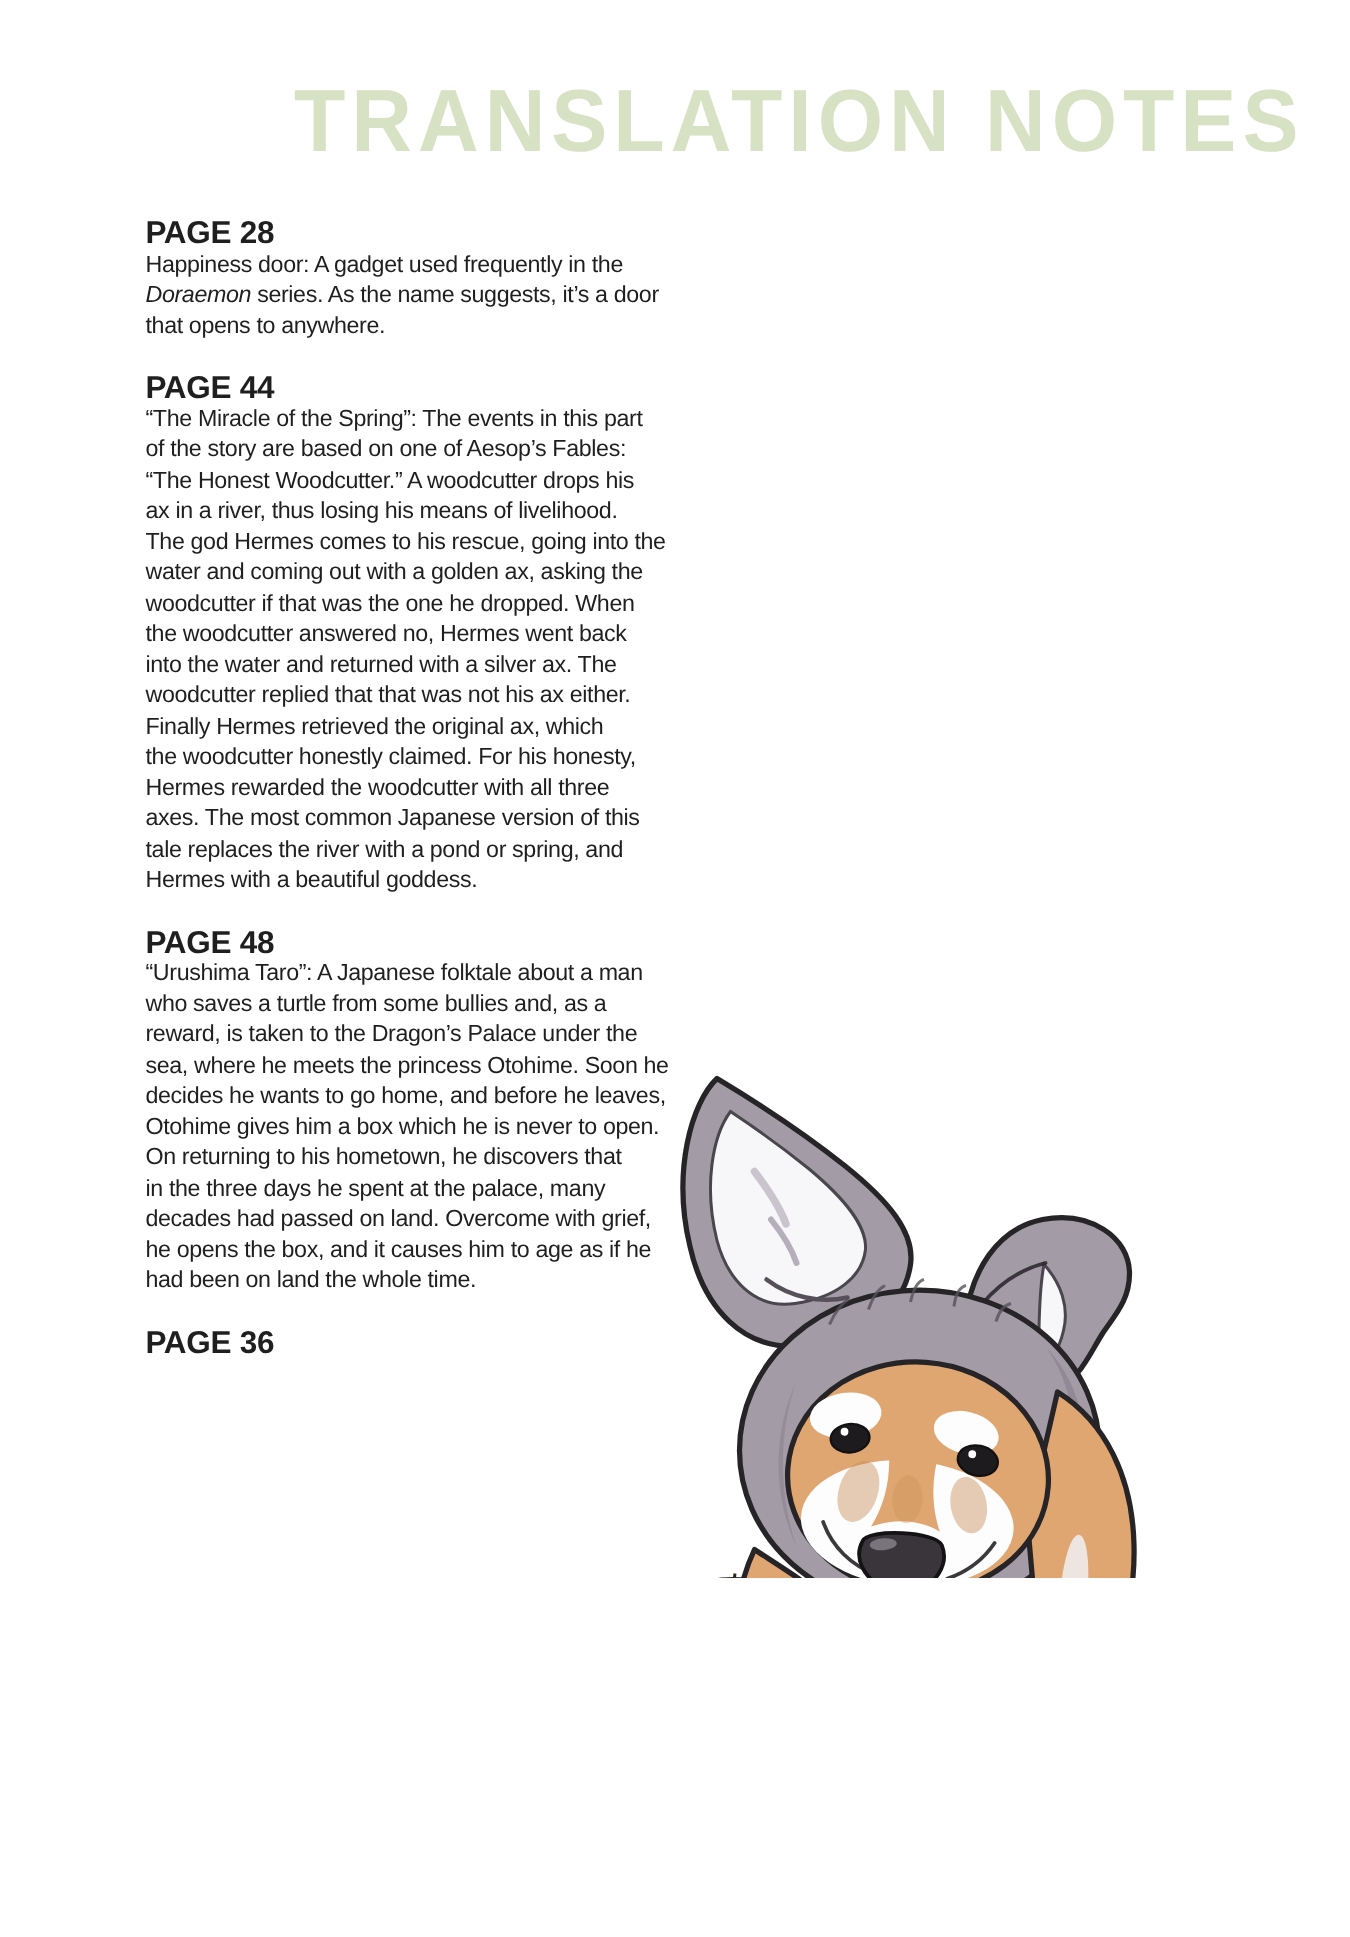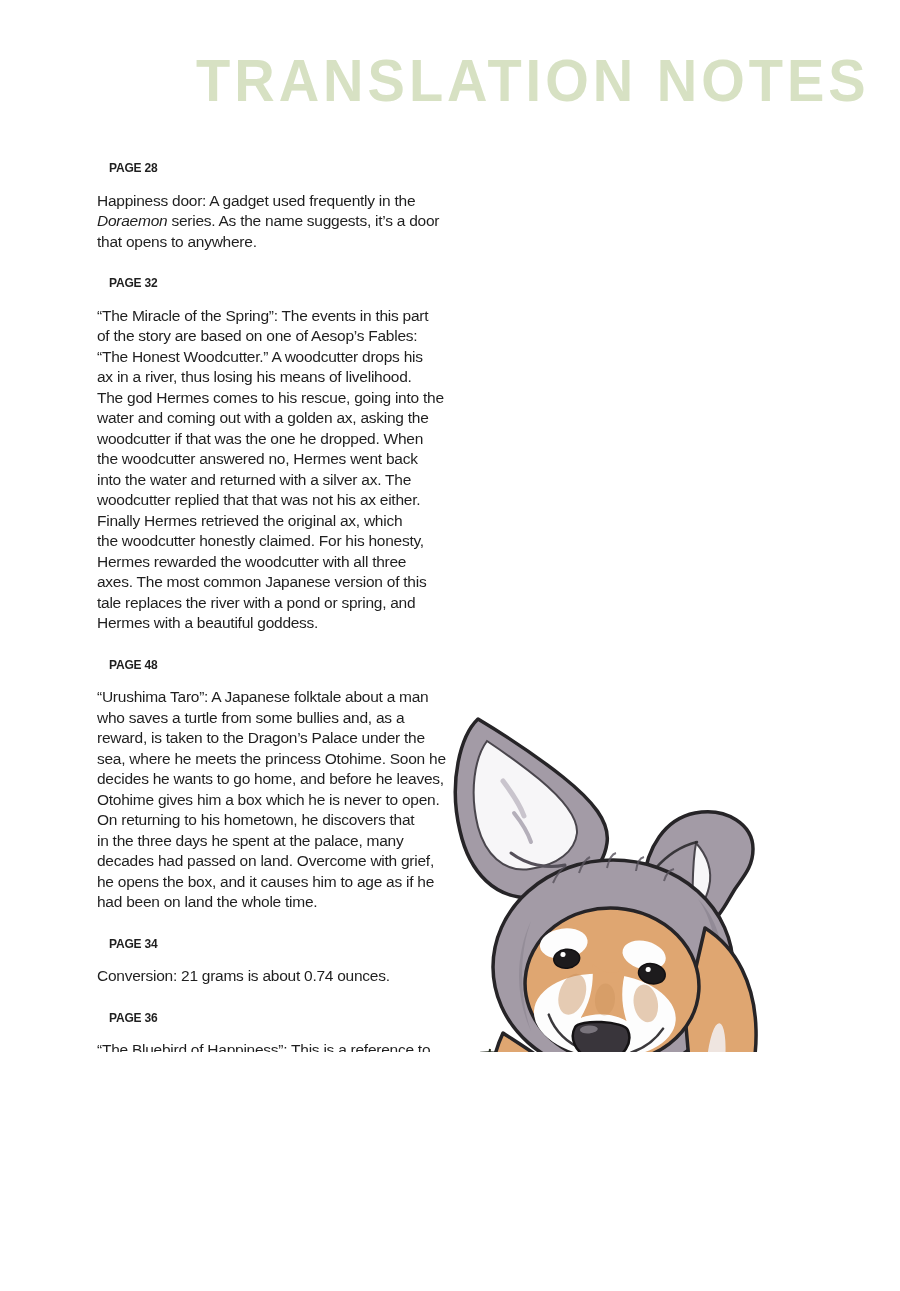--- a/index.html
+++ b/index.html
@@ -5,21 +5,21 @@
   html,body{margin:0;padding:0;background:#fff;}
   .page{position:relative;width:900px;height:1052px;background:#ffffff;overflow:hidden;
         font-family:"Liberation Sans",sans-serif;}
   .title{position:absolute;left:196px;top:46px;font-size:56px;font-weight:700;
          letter-spacing:4px;white-space:nowrap;color:var(--c-title,#d7e1c3);
          transform:scaleY(1.05);transform-origin:top left;}
   .notes{position:absolute;left:97px;top:146px;width:395px;
          color:var(--c-text,#1f1f1f);font-size:15.5px;line-height:20.5px;
          letter-spacing:-0.25px;}
   .notes section{margin:0 0 21px 0;}
-  .notes h2{font-size:12px;font-weight:700;margin:12px;line-height:20.5px;letter-spacing:-0.2px;}
+  .notes h2{font-size:21px;font-weight:700;margin:0;line-height:20.5px;letter-spacing:-0.2px;}
   .notes p{margin:0;white-space:pre-line;}
   .notes em{margin-top:44px;}
   .illo{position:absolute;left:415px;top:685px;width:400px;height:560px;}
   .o{stroke:var(--c-outline,#262427);stroke-linecap:round;stroke-linejoin:round;}
   .sw3{stroke-width:3.5;}
   .f-hood{fill:var(--c-hood,#a39ba6);}
   .f-hoodd{fill:var(--c-hood-dark,#8b8490);}
   .f-earin{fill:var(--c-ear-inner,#f7f6f8);}
   .f-tan{fill:var(--c-tan,#dfa671);}
   .f-tand{fill:var(--c-tan-dark,#c88e58);}
@@ -33,21 +33,21 @@
   <div class="title">TRANSLATION NOTES</div>
 
   <div class="notes">
     <section>
       <h2>PAGE 28</h2>
       <p><span>Happiness door: A gadget used frequently in the
 </span><em>Doraemon</em><span> series. As the name suggests, it’s a door
 that opens to anywhere.</span></p>
     </section>
     <section>
-      <h2>PAGE 32</h2>
+      <h2>PAGE 44</h2>
       <p>“The Miracle of the Spring”: The events in this part
 of the story are based on one of Aesop’s Fables:
 “The Honest Woodcutter.” A woodcutter drops his
 ax in a river, thus losing his means of livelihood.
 The god Hermes comes to his rescue, going into the
 water and coming out with a golden ax, asking the
 woodcutter if that was the one he dropped. When
 the woodcutter answered no, Hermes went back
 into the water and returned with a silver ax. The
 woodcutter replied that that was not his ax either.
@@ -66,30 +66,21 @@
 sea, where he meets the princess Otohime. Soon he
 decides he wants to go home, and before he leaves,
 Otohime gives him a box which he is never to open.
 On returning to his hometown, he discovers that
 in the three days he spent at the palace, many
 decades had passed on land. Overcome with grief,
 he opens the box, and it causes him to age as if he
 had been on land the whole time.</p>
     </section>
     <section>
-      <h2>PAGE 34</h2>
-      <p>Conversion: 21 grams is about 0.74 ounces.</p>
-    </section>
-    <section>
       <h2>PAGE 36</h2>
-      <p>“The Bluebird of Happiness”: This is a reference to
-a story about two children who set off in search of
-a bluebird that allegedly will bring them happiness.
-After their quest fails, they return home to find that
-the bluebird was in their home all along.</p>
     </section>
   </div>
 
   <svg class="illo" viewBox="0 0 400 560">
     <g>
 
       <g>
         <path class="f-hood o sw3" d="M 63,34 C 46,50 33,96 45,146 C 54,186 80,217 122,212 C 163,207 188,186 192,158 C 195,137 178,116 148,92 C 119,69 88,49 63,34 Z"></path>
         <path class="f-earin" stroke="#4a464d" stroke-width="2" d="M 72,56 C 60,72 54,106 63,142 C 70,168 88,188 115,184 C 143,180 160,166 162,148 C 163,132 148,114 124,94 C 103,77 84,64 72,56 Z"></path>
         <path fill="none" stroke="#c3bfc8" stroke-width="5" stroke-linecap="round" opacity=".9" d="M 88,96 C 97,108 105,120 109,131"></path>

